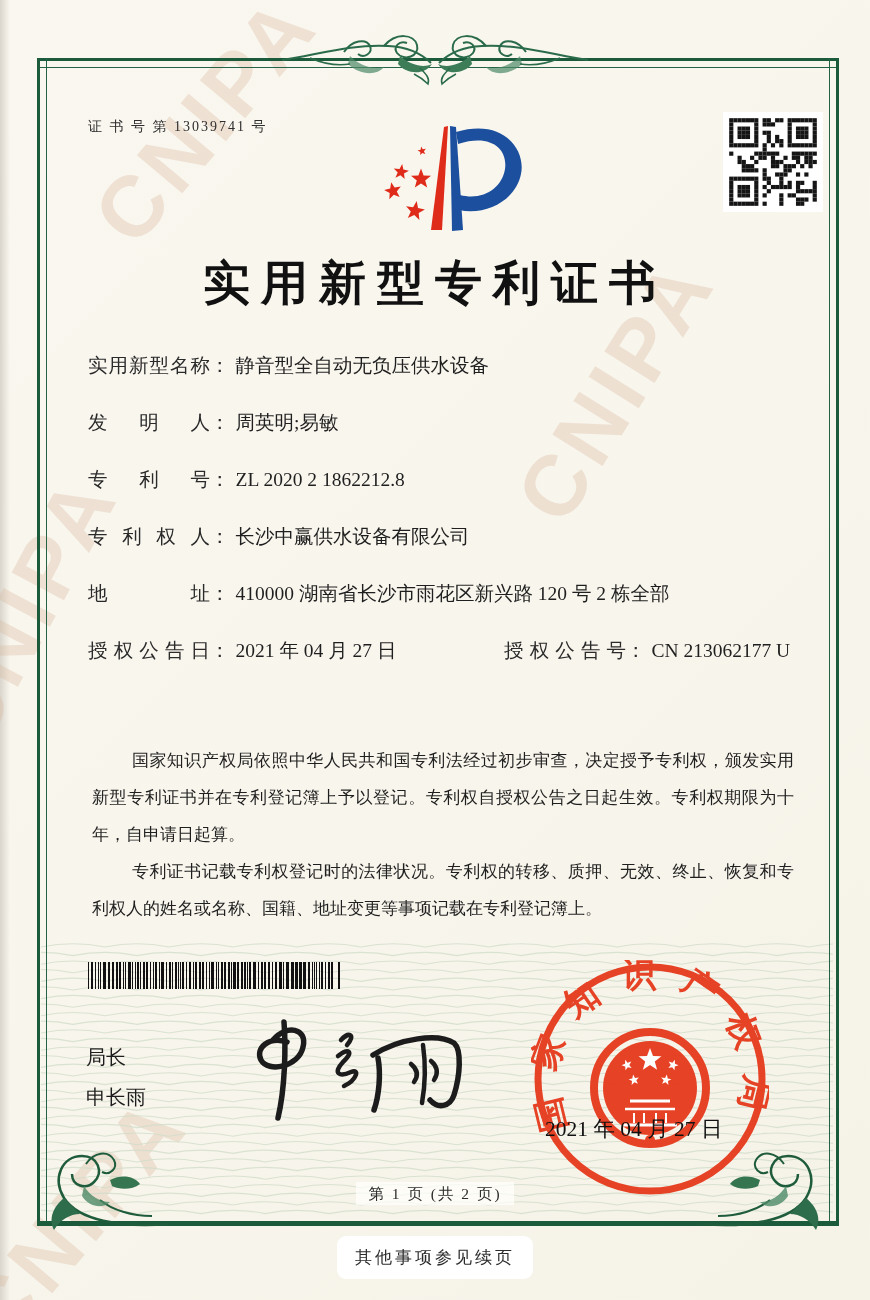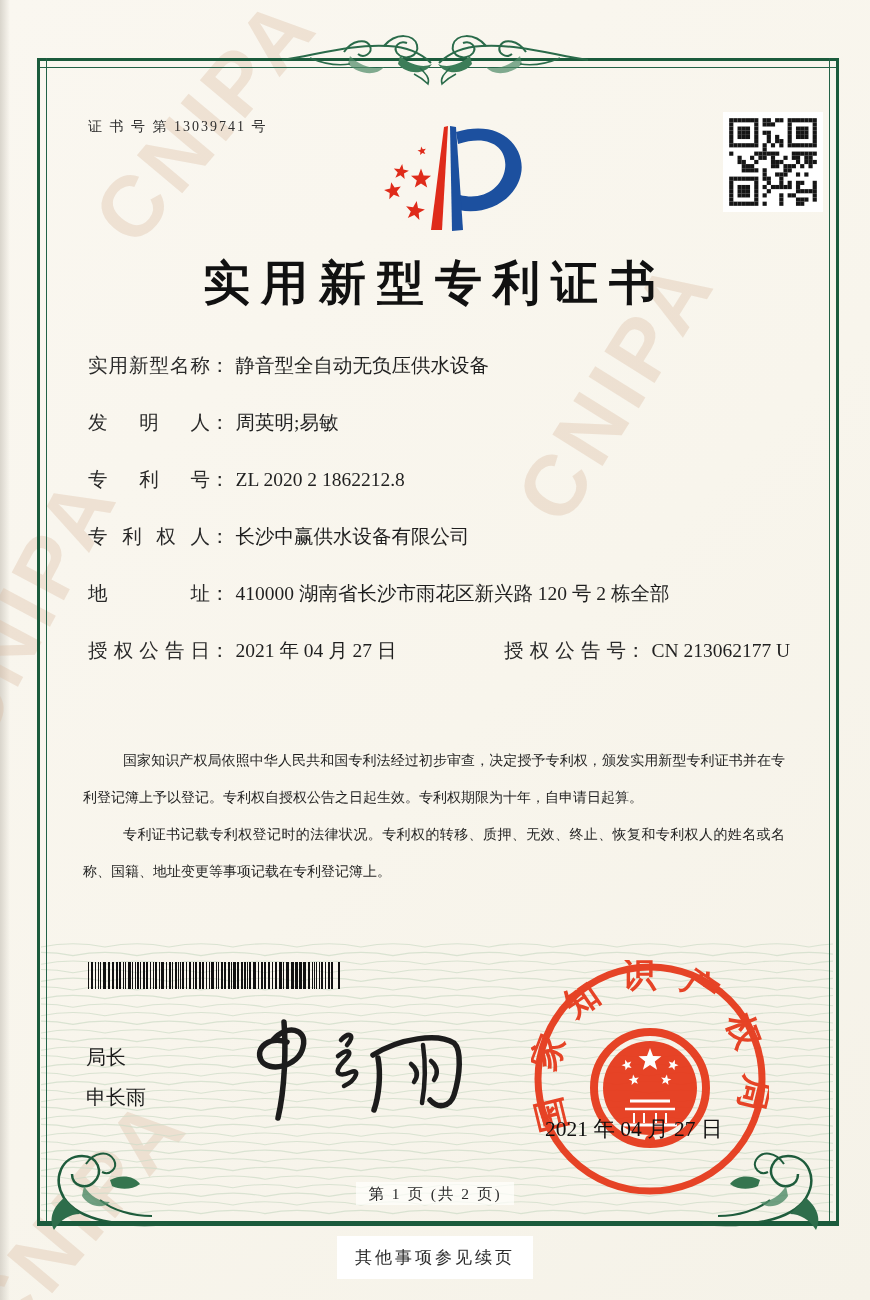--- a/index.html
+++ b/index.html
@@ -30,37 +30,37 @@
       padding:2px;z-index:6;}
   .title{position:absolute;left:0;right:0;top:252px;text-align:center;font-size:47px;
          font-weight:bold;letter-spacing:11px;color:#111;z-index:6;}
   .fields{position:absolute;left:88px;top:352px;width:700px;z-index:6;font-size:19.5px;}
   .frow{height:27px;margin-bottom:30px;position:relative;white-space:nowrap;}
   .flabel{display:inline-block;width:122px;text-align:justify;text-align-last:justify;
           -moz-text-align-last:justify;color:#2a2a2a;}
   .fcolon{display:inline-block;color:#2a2a2a;}
   .fvalue{color:#1f1f1f;padding-left:6px;}
   .fgroup2{position:absolute;left:368px;top:0;margin-left:48px;}
-  .paras{position:absolute;left:83px;top:742px;width:702px;z-index:6;font-size:14px;
+  .paras{position:absolute;left:92px;top:742px;width:702px;z-index:6;font-size:17px;
          line-height:37px;color:#1f1f1f;text-align:justify;}
   .paras p{margin:0;text-indent:40px;}
   .waves{position:absolute;left:41px;top:943px;z-index:2;}
   .barcode{position:absolute;left:88px;top:962px;z-index:6;}
   .director{position:absolute;left:86px;z-index:6;font-size:20px;color:#1d1d1d;
             font-family:"Liberation Sans","DejaVu Sans",sans-serif;}
   .sig{position:absolute;left:228px;top:1016px;z-index:6;}
   .seal{position:absolute;left:531px;top:960px;width:238px;height:238px;z-index:7;opacity:.95;}
   .sealdate{position:absolute;left:545px;top:1114px;width:230px;z-index:8;font-size:21.5px;
             color:#101010;white-space:nowrap;}
   .pageno{position:absolute;left:0;right:0;top:1184px;text-align:center;z-index:6;}
   .pageno span{background:rgba(255,255,252,.72);padding:3px 12px;font-size:15.5px;
                letter-spacing:2px;color:#2b2b2b;}
   .note{position:absolute;left:0;right:0;top:1236px;text-align:center;z-index:6;}
   .note span{display:inline-block;background:#ffffff;padding:10px 18px;font-size:17px;
-             letter-spacing:3px;color:#2b2b2b;}
+             letter-spacing:3px;color:#2b2b2b;border-radius:9px;}
 </style>
 </head>
 <body>
 
 <div class="page">
 
   <div class="edge"></div>
 
   <span class="wm" style="left:60px;top:70px;">CNIPA</span>
   <span class="wm" style="left:470px;top:340px;transform:rotate(-58deg);">CNIPA</span>

